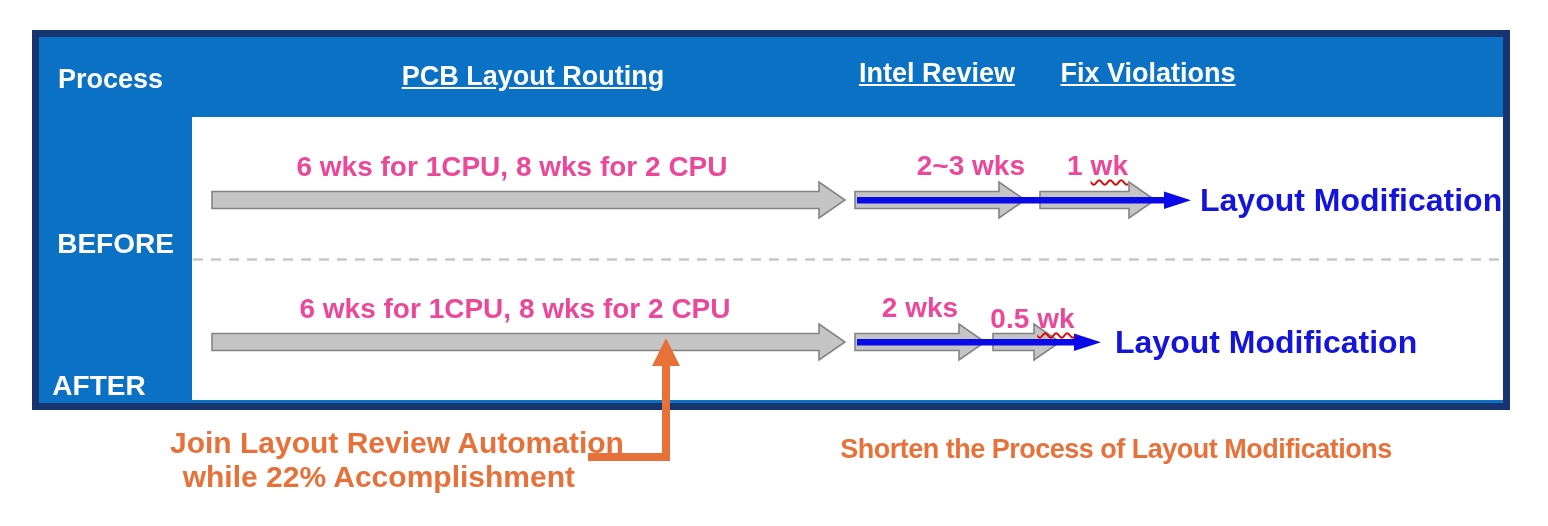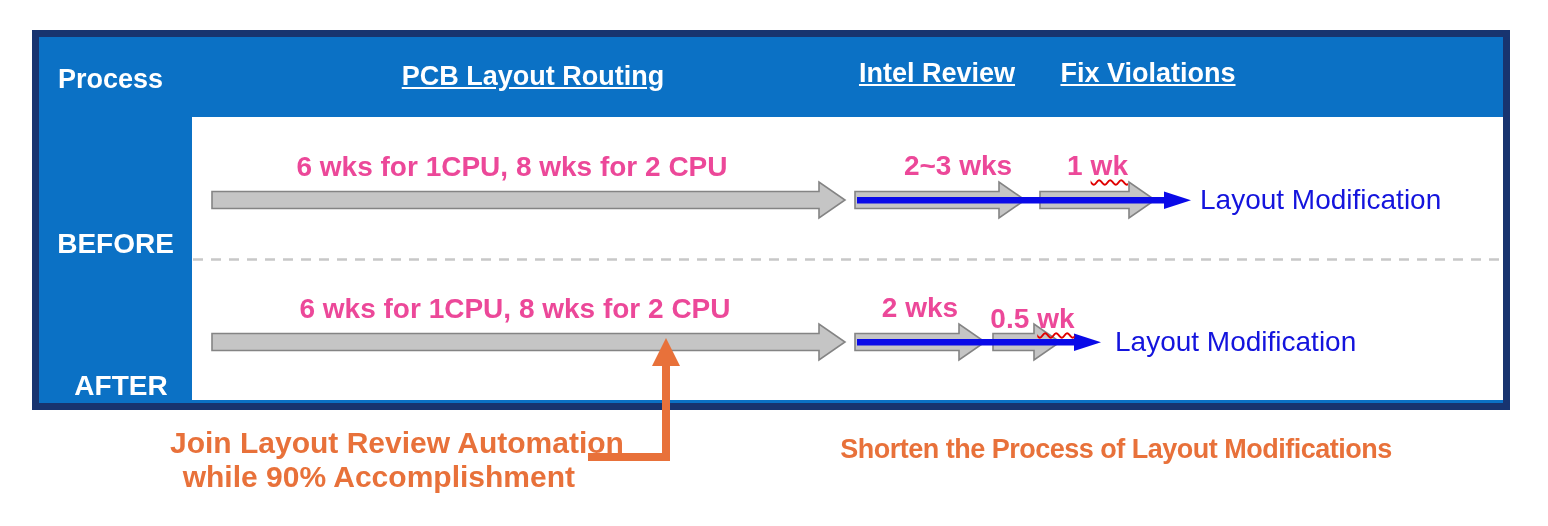--- a/index.html
+++ b/index.html
@@ -14,21 +14,21 @@
   }
   .content-white{
     position:absolute;left:192px;top:117px;width:1311px;height:283px;
     background:#ffffff;z-index:2;
   }
   
   .txt{position:absolute;z-index:10;white-space:nowrap;}
   .hdr{color:#ffffff;font-weight:bold;font-size:27px;line-height:30px;}
   .rowlab{color:#ffffff;font-weight:bold;font-size:28px;line-height:30px;text-align:center;margin-top:44px;}
   .dur{color:#ec4899;font-weight:bold;font-size:28px;line-height:30px;text-align:center;}
-  .outcome{color:#1414dd;font-weight:normal;font-size:28px;line-height:30px;}
+  .outcome{color:#1414dd;font-weight:bold;font-size:32px;line-height:30px;}
   .orange{color:#e8713a;font-weight:bold;font-size:30px;line-height:32px;}
   .shorten{letter-spacing:-0.5px;font-size:27px;text-align:center;}
   .sq{text-decoration:underline wavy #e00000;text-decoration-thickness:1.5px;text-underline-offset:4px;}
   .unit{margin-left:8px;}
   .ctr{text-align:center;text-decoration:underline;}
   .rt{text-align:right;}
   
   #shapes{position:absolute;left:0;top:0;z-index:5;pointer-events:none;}
   .garrow{fill:#c5c5c5;stroke:#848484;stroke-width:1.6px;}
   .bluebar{fill:#0a0ae8;}
@@ -65,33 +65,33 @@
     <path class="oline" d="M 588,457 L 666,457 L 666,364"></path>
     <polygon class="ohead" points="652,366 680,366 666,338"></polygon>
   </svg>
 
   <div class="txt hdr" style="left:58px;top:64px;">Process</div>
   <div class="txt hdr ctr" style="left:333px;top:61px;width:400px;">PCB Layout Routing</div>
   <div class="txt hdr ctr" style="left:852px;top:58px;width:170px;">Intel Review</div>
   <div class="txt hdr ctr" style="left:1048px;top:58px;width:200px;">Fix Violations</div>
 
   <div class="txt rowlab" style="left:39px;top:185px;width:153px;">BEFORE</div>
-  <div class="txt rowlab" style="left:48px;top:327px;width:146px;">AFTER</div>
+  <div class="txt rowlab" style="left:26px;top:327px;width:146px;">AFTER</div>
 
   <div class="txt dur" style="left:262px;top:152px;width:500px;">6 wks for 1CPU, 8 wks for 2 CPU</div>
-  <div class="txt dur" style="left:873px;top:151px;width:170px;">2~3 wks</div>
+  <div class="txt dur" style="left:855px;top:151px;width:170px;text-align:right;">2~3 wks</div>
   <div class="txt dur" style="left:1040px;top:151px;width:115px;">
     <span>1</span><span class="sq unit">wk</span>
   </div>
   <div class="txt outcome" style="left:1200px;top:185px;">Layout Modification</div>
 
   <div class="txt dur" style="left:265px;top:294px;width:500px;">6 wks for 1CPU, 8 wks for 2 CPU</div>
   <div class="txt dur" style="left:855px;top:293px;width:130px;">2 wks</div>
   <div class="txt dur" style="left:975px;top:293px;width:115px;margin-top:11px;">
     <span>0.5</span><span class="sq unit">wk</span>
   </div>
   <div class="txt outcome" style="left:1115px;top:327px;">Layout Modification</div>
 
   <div class="txt orange rt" style="left:170px;top:427px;width:405px;">Join Layout Review Automation</div>
-  <div class="txt orange rt" style="left:170px;top:461px;width:405px;">while 90% Accomplishment</div>
+  <div class="txt orange rt" style="left:170px;top:461px;width:405px;">while 22% Accomplishment</div>
   <div class="txt orange shorten" style="left:816px;top:433px;width:600px;">Shorten the Process of Layout Modifications</div>
 
 </div>
 
 </body></html>

